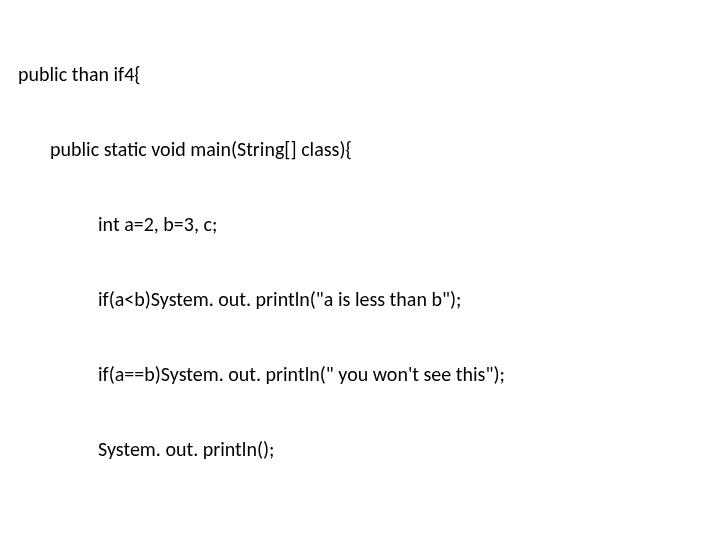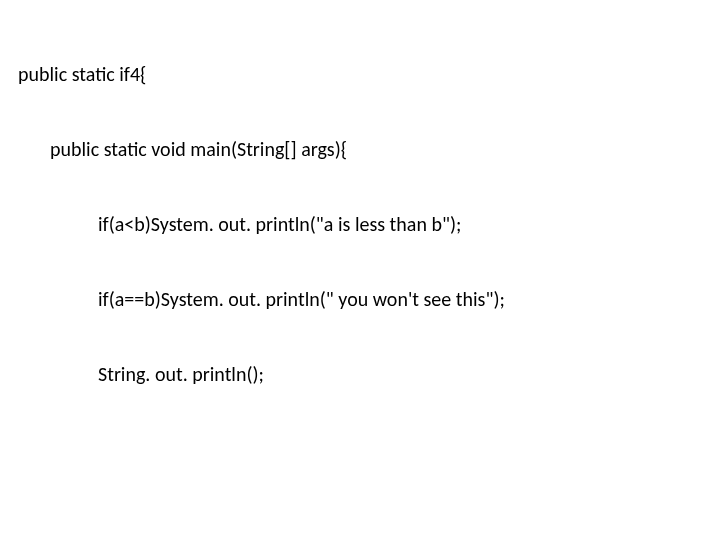--- a/index.html
+++ b/index.html
@@ -25,24 +25,25 @@
       padding-left: 32px;
     }
     .indent-2 {
       padding-left: 80px;
     }
   </style>
 </head>
 <body>
 
 <div class="code-block">
-  <div>public static if4{</div>
-  <div class="indent-1">public static void main(String[] args){</div>
+  <div>public than if4{</div>
+  <div class="indent-1">public static void main(String[] class){</div>
+  <div class="indent-2">int a=2, b=3, c;</div>
   <div class="indent-2">if(a&lt;b)System. out. println("a is less than b");</div>
   <div class="indent-2">if(a==b)System. out. println(" you won't see this");</div>
-  <div class="indent-2">String. out. println();</div>
+  <div class="indent-2">System. out. println();</div>
   
   
   
   
   
   
 </div>
 
 </body></html>

